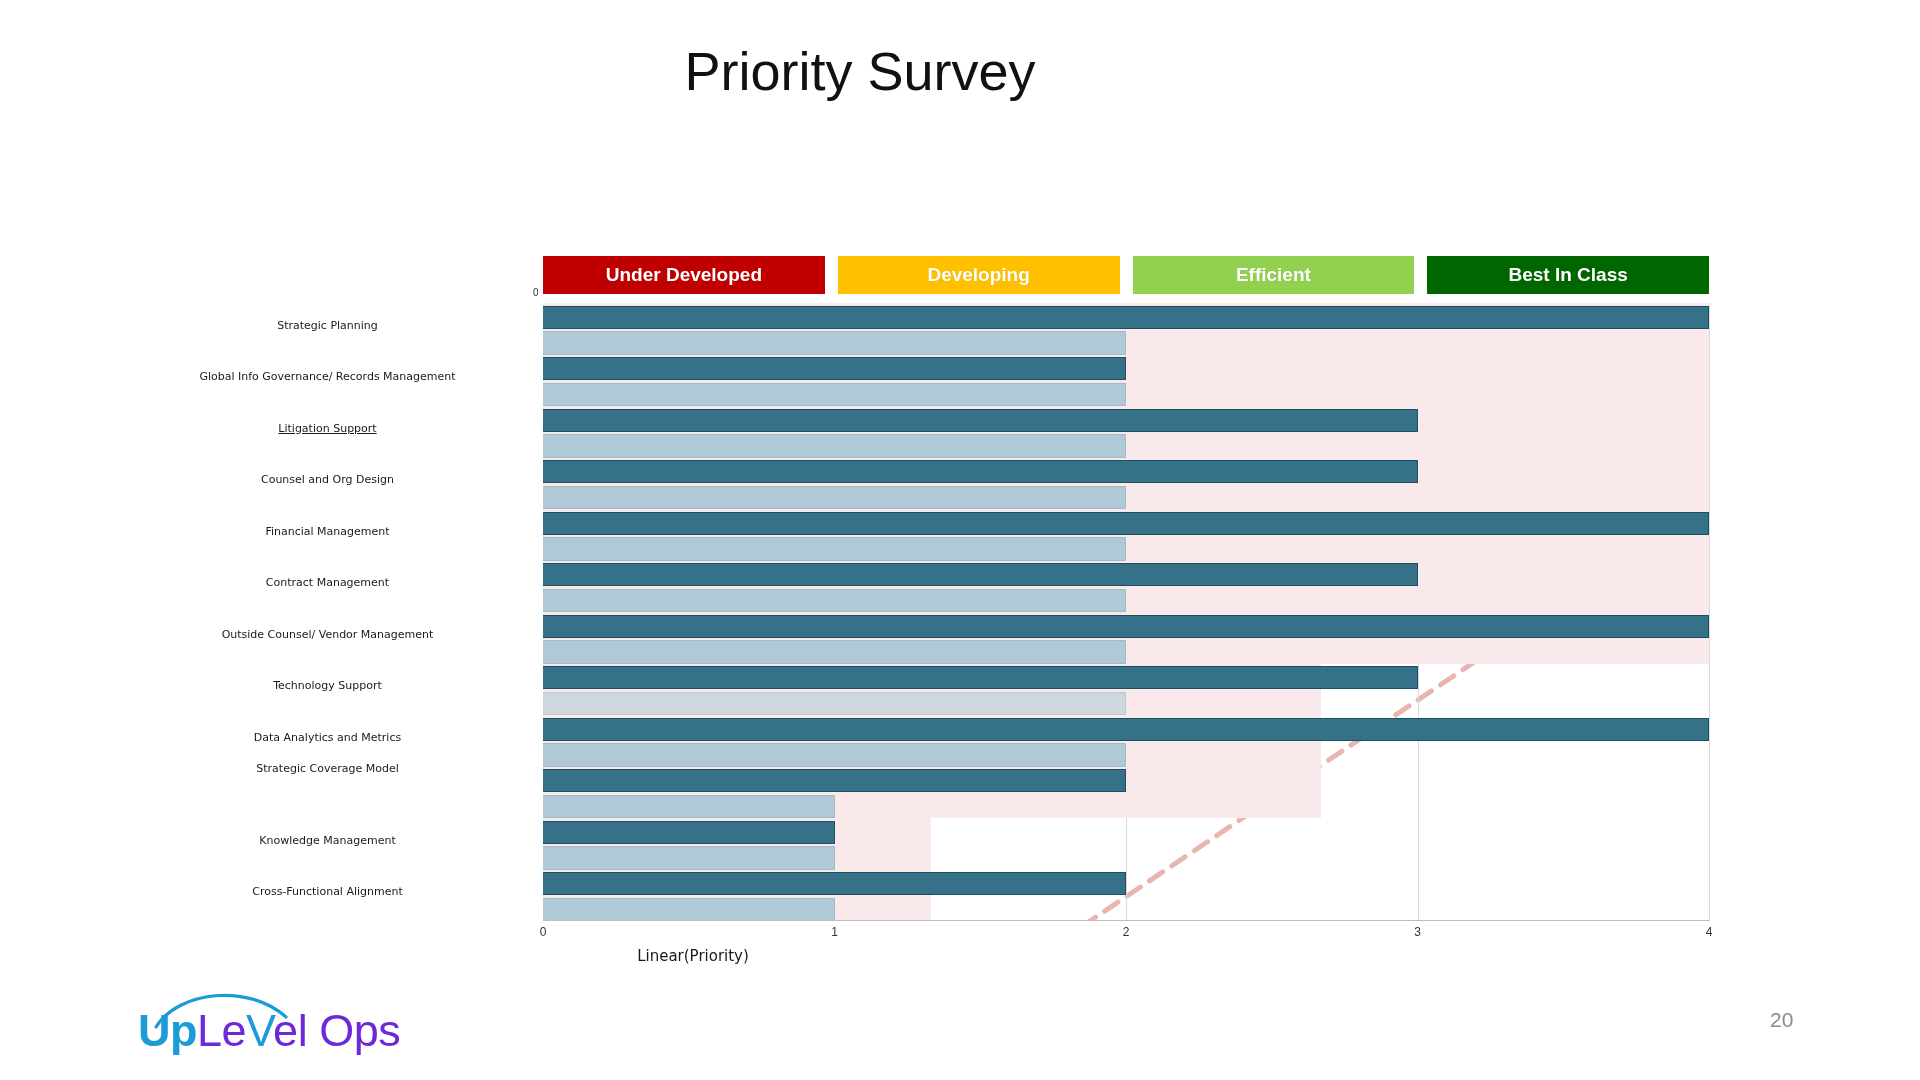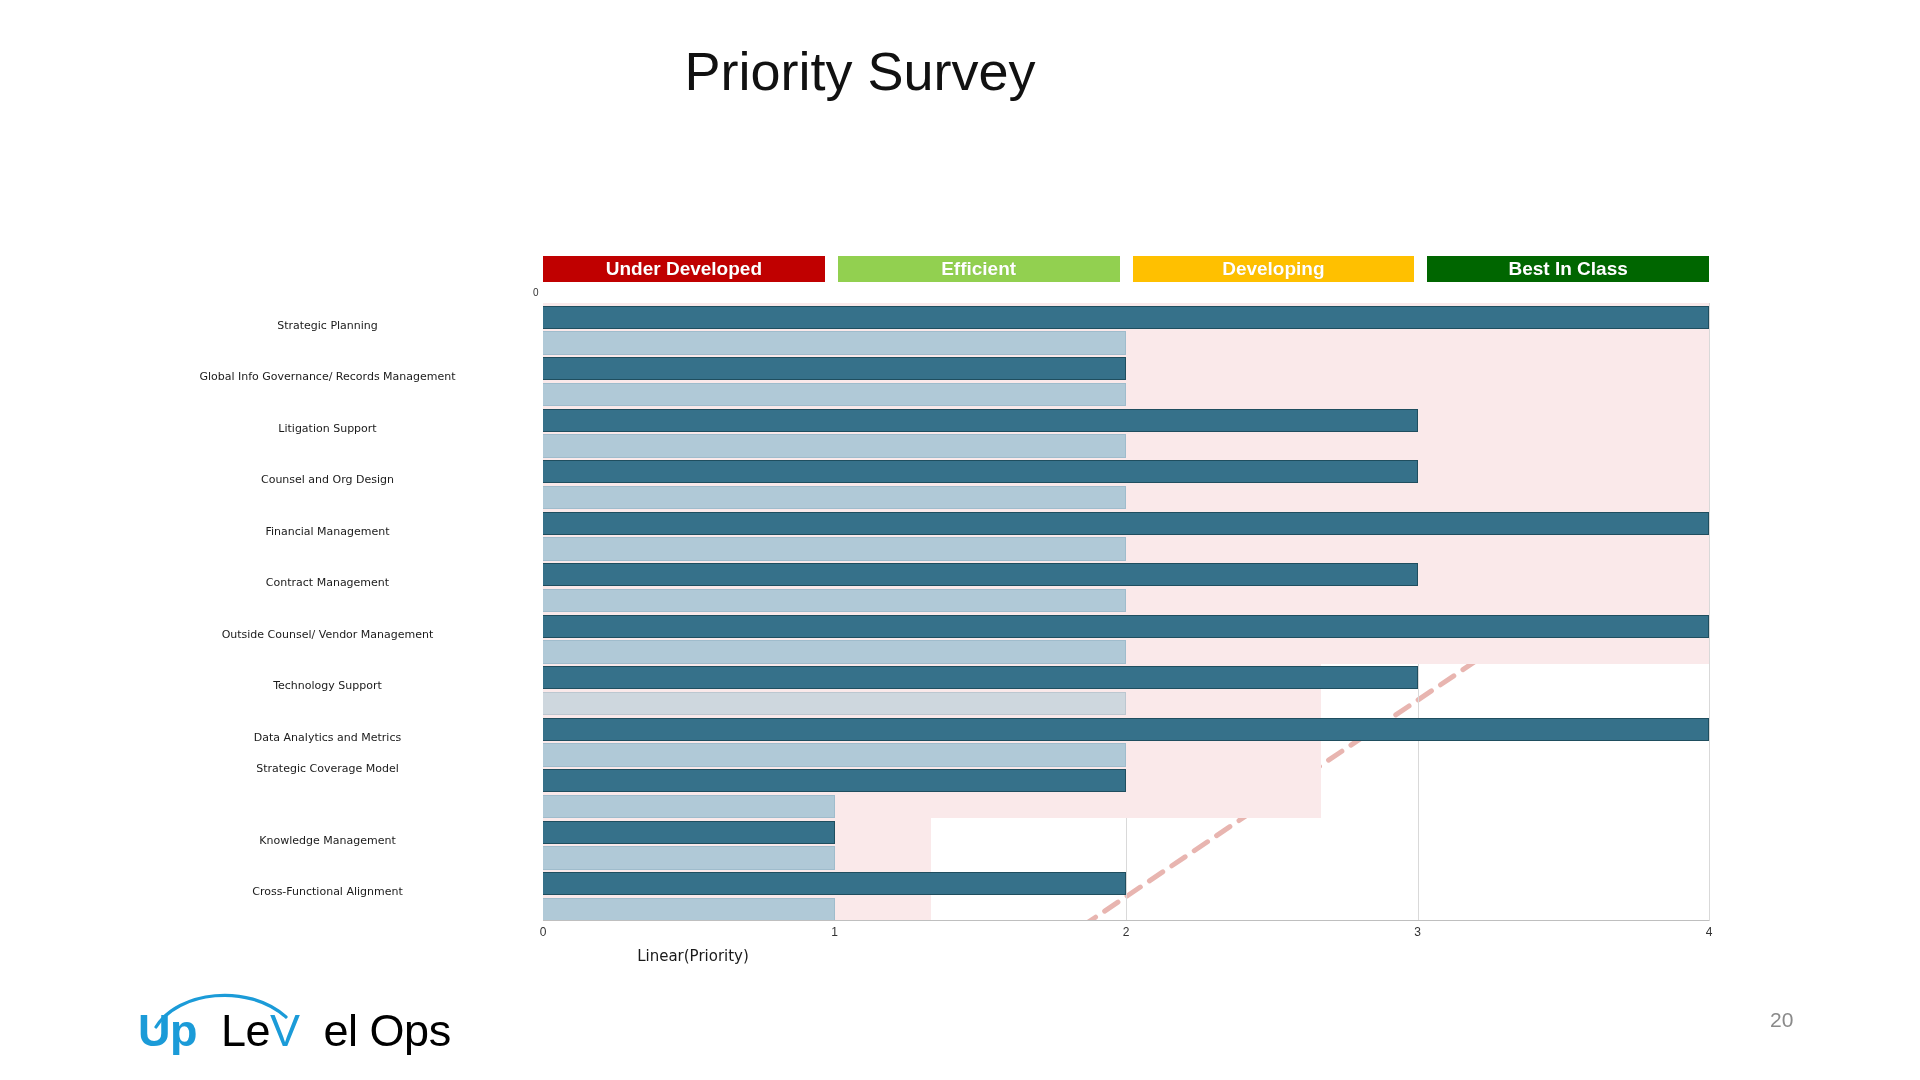--- a/index.html
+++ b/index.html
@@ -23,21 +23,21 @@
     padding:10px 14px 10px 14px;
     font-size:18.5px; line-height:1.42;
     font-family:"DejaVu Sans", sans-serif;
   }
 
   
   #chart { position:absolute; left:0; top:0; width:1920px; height:1000px; }
 
   
   #levels {
-    position:absolute; left:543px; top:256px; width:1166px; height:26px;
+    position:absolute; left:543px; top:256px; width:1166px; height:38px;
     display:flex; gap:13px;
   }
   .level {
     flex:1 1 0; display:flex; align-items:center; justify-content:center;
     color:#fff; font-weight:bold; font-size:19px;
     font-family:"Liberation Sans", sans-serif;
     text-shadow:0 0 1px rgba(0,0,0,.15);
   }
 
   
@@ -86,41 +86,41 @@
   }
 
   
   #logo { position:absolute; left:138px; top:985px; width:330px; height:80px; }
   #logo-text {
     position:absolute; left:0; top:20px; font-size:45px; letter-spacing:-0.5px;
     font-family:"Liberation Sans", sans-serif; white-space:nowrap;
   }
   .lg-blue { color:#1B9BD8; font-weight:bold; }
   .lg-blue-l { color:#1B9BD8; font-weight:400; }
-  .lg-dark { color:#000000; font-weight:400;margin-left:24px; }
+  .lg-dark { color:#6d28d9; font-weight:400; }
   #pagenum {
     position:absolute; left:1770px; top:1008px;
     font-size:21px; color:#8A8A8A;
     font-family:"Liberation Sans", sans-serif;
   }
 </style>
 </head>
 <body>
 
 <div id="slide">
 
   <div id="title">Priority Survey</div>
 
 
   <div id="chart">
 
     <div id="levels">
         <div class="level" style="background: rgb(192, 0, 0);">Under Developed</div>
+        <div class="level" style="background: rgb(255, 192, 0);">Developing</div>
         <div class="level" style="background: rgb(146, 208, 80);">Efficient</div>
-        <div class="level" style="background: rgb(255, 192, 0);">Developing</div>
         <div class="level" style="background: rgb(0, 102, 0);">Best In Class</div>
       </div>
 
     <div id="zero-top">0</div>
 
     <div id="plot">
       <svg id="trend" viewBox="0 0 1166 618" preserveAspectRatio="none">
         <line id="trend-line" x1="539.275" y1="623.15" x2="1166" y2="200.85" stroke="#E8B5B0" stroke-width="5" stroke-dasharray="16 11" stroke-linecap="round"></line>
       </svg>
     <div class="gridline" style="left: 291.5px; background: rgb(217, 217, 217);"></div>
@@ -185,21 +185,21 @@
         <div class="rowgroup" style="top: 566.5px; height: 51.5px;">
           <div class="bar bar-priority" style="top: 0px; height: 51.5px; width: 387.695px; background: rgb(250, 233, 234);"></div>
           <div class="bar bar-future" style="top: 2.5px; height: 23.25px; width: 583px; background: rgb(54, 113, 138);"></div>
           <div class="bar bar-current" style="top: 28.25px; height: 23.25px; width: 291.5px; background: rgb(176, 201, 215);"></div>
         </div>
       </div>
 
     <div id="ylabels">
         <div class="ylabel" style="top: 15.75px;">Strategic Planning</div>
         <div class="ylabel" style="top: 67.25px;">Global Info Governance/ Records Management</div>
-        <div class="ylabel" style="top: 118.75px;">Litigation Support</div>
+        <div class="ylabel" style="top: 118.75px; text-decoration: underline;">Litigation Support</div>
         <div class="ylabel" style="top: 170.25px;">Counsel and Org Design</div>
         <div class="ylabel" style="top: 221.75px;">Financial Management</div>
         <div class="ylabel" style="top: 273.25px;">Contract Management</div>
         <div class="ylabel" style="top: 324.75px;">Outside Counsel/ Vendor Management</div>
         <div class="ylabel" style="top: 376.25px;">Technology Support</div>
         <div class="ylabel" style="top: 427.75px;">Data Analytics and Metrics</div>
         <div class="ylabel" style="top: 459px;">Strategic Coverage Model</div>
         <div class="ylabel" style="top: 530.75px;">Knowledge Management</div>
         <div class="ylabel" style="top: 582.25px;">Cross-Functional Alignment</div>
       </div>

